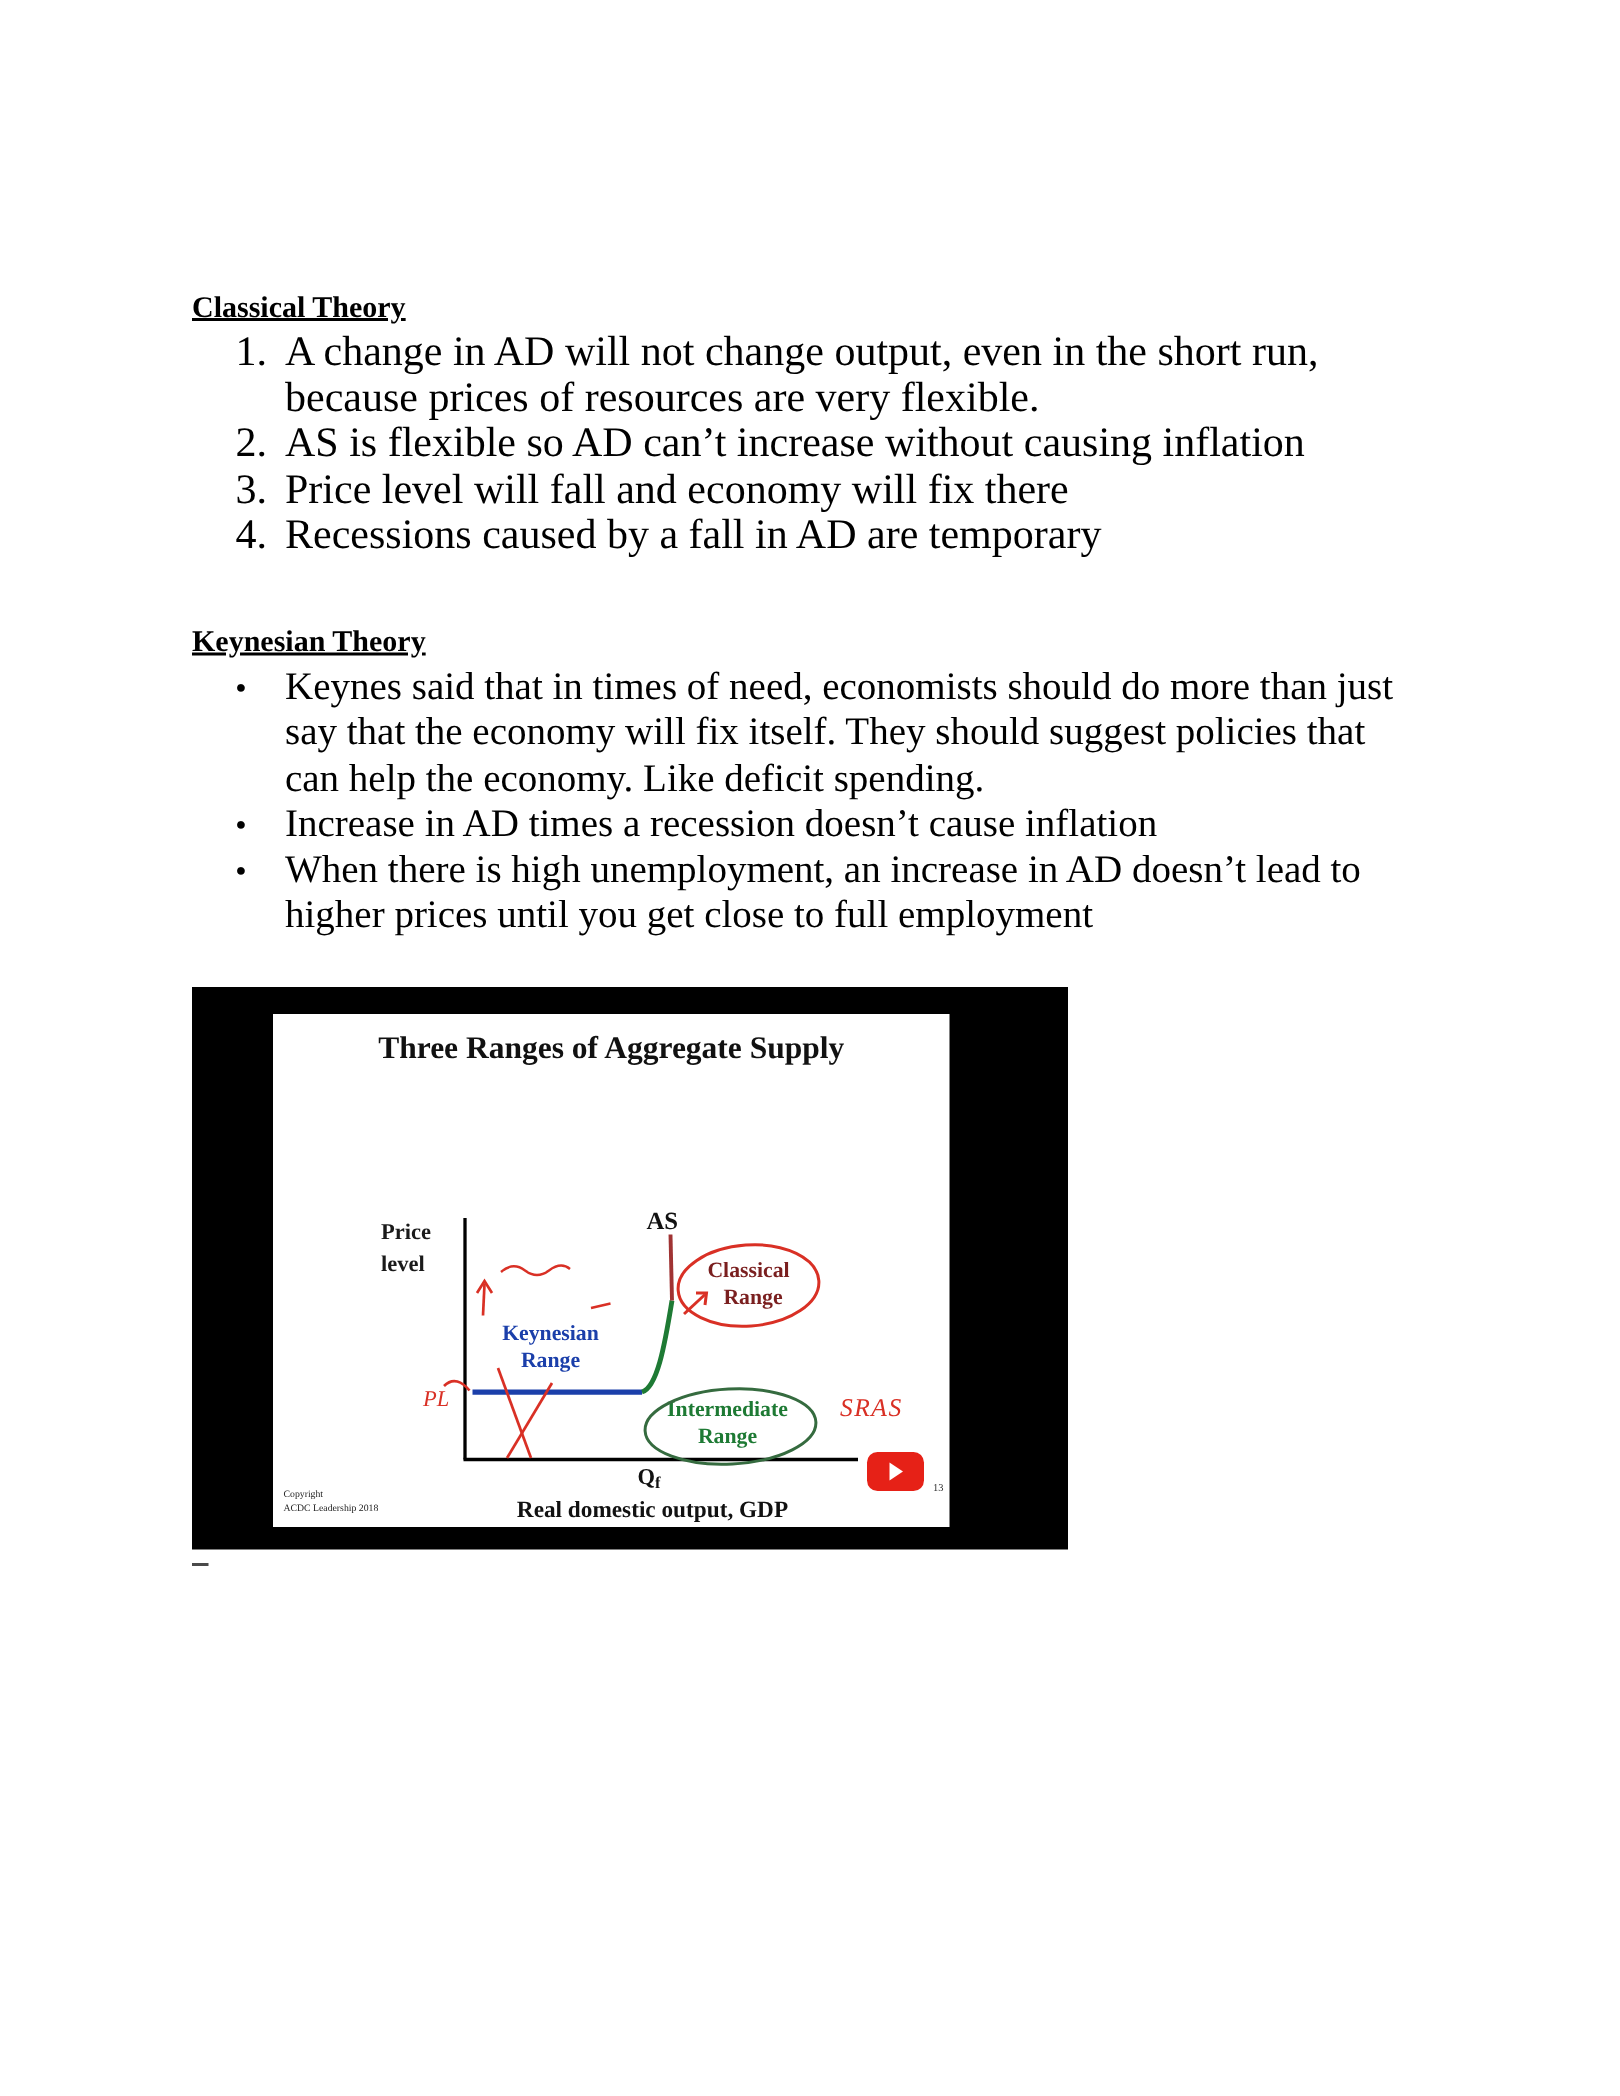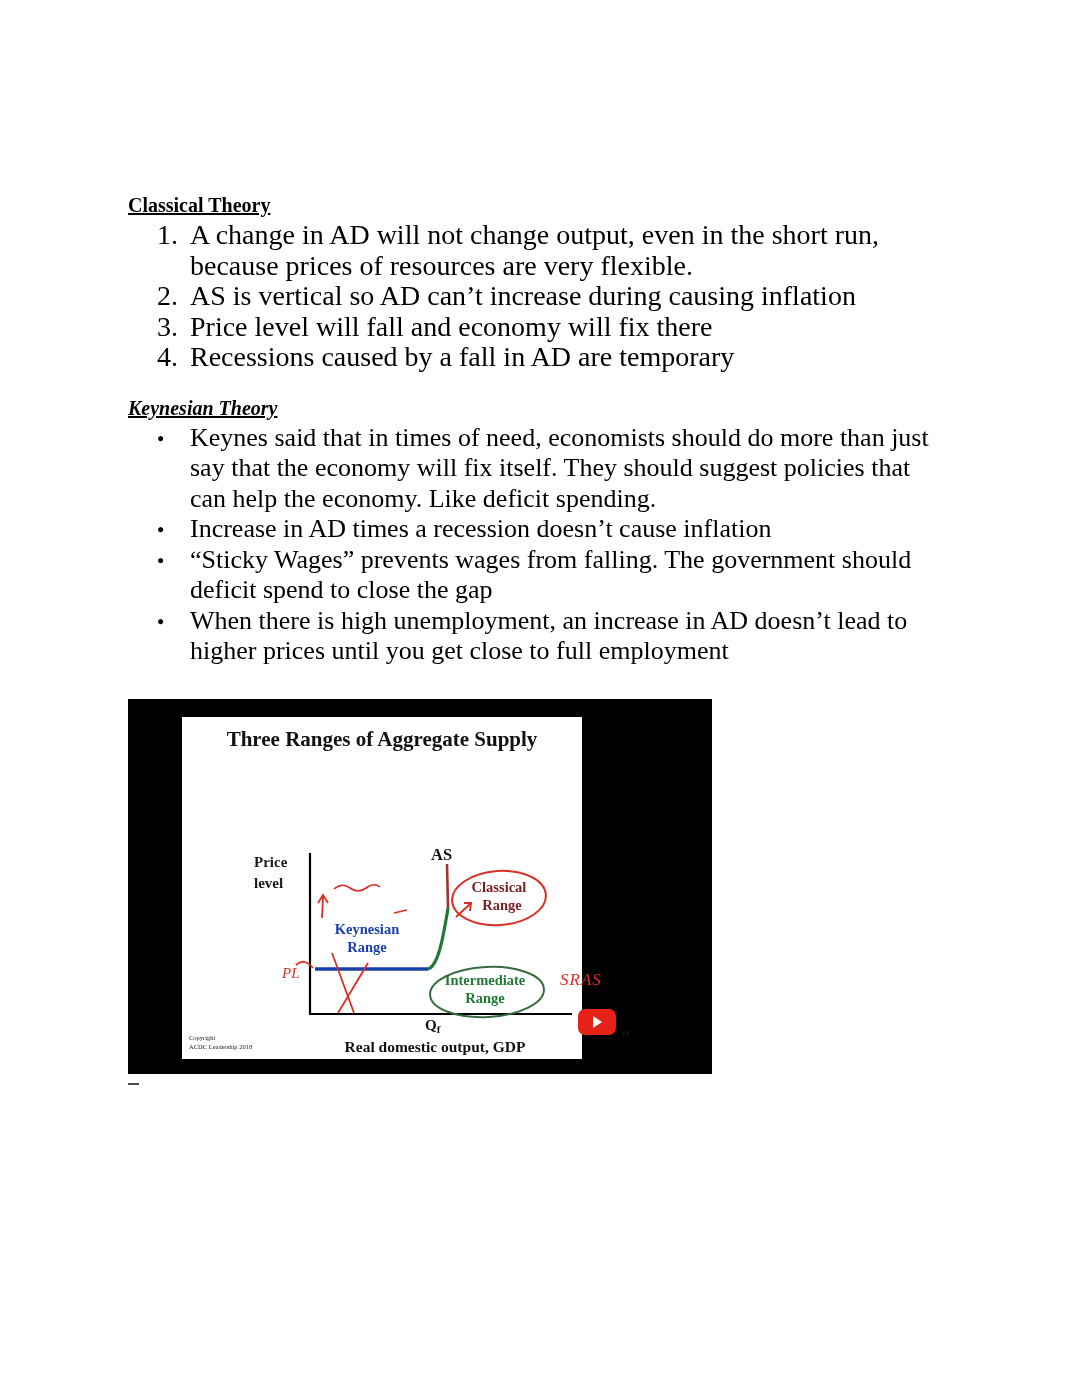--- a/index.html
+++ b/index.html
@@ -11,24 +11,24 @@
   .heading { font-weight:bold; text-decoration:underline; font-size:20px; line-height:30px; }
 
   .olist { margin-left:29px; counter-reset: li; }
   .oitem { display:grid; grid-template-columns:33px 1fr; font-size:28px; line-height:30.5px; }
   .oitem::before { counter-increment: li; content: counter(li) "."; }
 
   .ulist { margin-left:29px; }
   .uitem { display:grid; grid-template-columns:33px 1fr; font-size:26px; line-height:30.5px; }
   .uitem::before { content:"●"; font-size:12px; line-height:30.5px; }
 
-  .section2 { margin-top:20px;font-style:italic; }
+  .section2 { margin-top:40px; }
 
   .figure { position:relative; margin-top:32px; width:584px; height:375px; background:#000; }
-  .slide { position:absolute; left:54px; top:18px; width:400px; height:342px; background:#ffffff; }
+  .slide { position:absolute; left:54px; top:18px; width:451px; height:342px; background:#ffffff; }
   .slide-title { text-align:center; font-weight:bold; font-size:21px; padding-top:10px; color:#111; }
 
   svg.graph { position:absolute; left:0; top:50px; width:455px; height:292px; }
   svg text { font-family:"Liberation Serif", serif; }
   .axis-label { font-weight:bold; font-size:15px; fill:#1a1a1a; }
   .as-label { font-weight:bold; font-size:16.5px; fill:#111; }
   .range-blue { font-weight:bold; font-size:14.5px; fill:#1b3faa; text-anchor:middle; }
   .range-red { font-weight:bold; font-size:14.5px; fill:#7a1f1f; text-anchor:middle; }
   .range-green { font-weight:bold; font-size:14.5px; fill:#1e7a34; text-anchor:middle; }
   .handwritten { font-style:italic; fill:#d93025; font-size:15px; }
@@ -48,40 +48,37 @@
 <body>
 
 <div class="doc">
 
   <div class="heading">Classical Theory</div>
   <div class="olist">
     <div class="oitem">
         <span>A change in AD will not change output, even in the short run, because prices of resources are very flexible.</span>
       </div>
     <div class="oitem">
-        <span>AS is vertical so AD can’t increase during causing inflation</span>
+        <span>AS is flexible so AD can’t increase without causing inflation</span>
       </div>
     <div class="oitem">
         <span>Price level will fall and economy will fix there</span>
       </div>
     <div class="oitem">
         <span>Recessions caused by a fall in AD are temporary</span>
       </div>
   </div>
 
   <div class="heading section2">Keynesian Theory</div>
   <div class="ulist">
     <div class="uitem">
         <span>Keynes said that in times of need, economists should do more than just say that the economy will fix itself. They should suggest policies that can help the economy. Like deficit spending.</span>
       </div>
     <div class="uitem">
         <span>Increase in AD times a recession doesn’t cause inflation</span>
-      </div>
-    <div class="uitem">
-        <span>“Sticky Wages” prevents wages from falling. The government should deficit spend to close the gap</span>
       </div>
     <div class="uitem">
         <span>When there is high unemployment, an increase in AD doesn’t lead to higher prices until you get close to full employment</span>
       </div>
   </div>
 
   <div class="figure">
     <div class="slide">
       <div class="slide-title">Three Ranges of Aggregate Supply</div>
 

